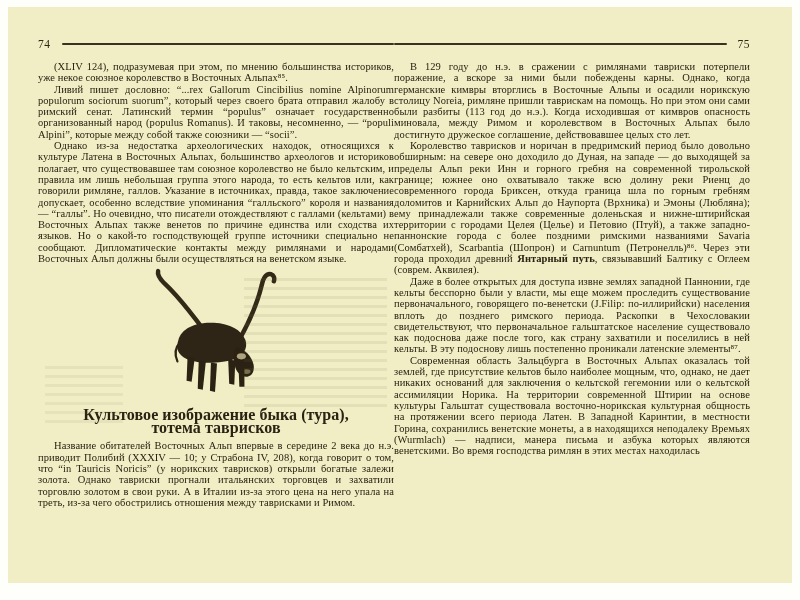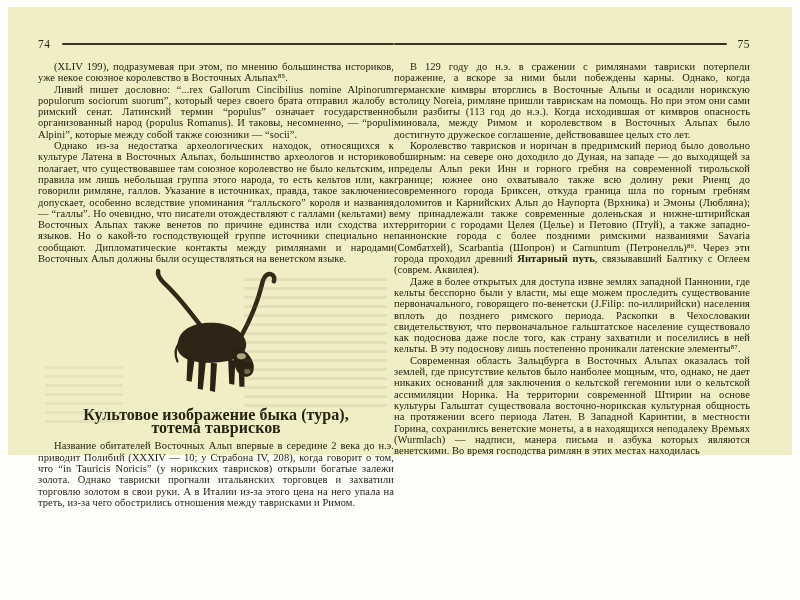--- a/index.html
+++ b/index.html
@@ -7,21 +7,21 @@
     --ink:#2a2212;
     --rule:#3a3220;
   }
   html,body{margin:0;padding:0;}
   body{
     width:800px;height:600px;overflow:hidden;
     background:#fefefa;
     font-family:"Liberation Serif","DejaVu Serif",serif;
   }
   .spread{
-    position:absolute;left:8px;top:7px;width:784px;height:448px;
+    position:absolute;left:8px;top:7px;width:784px;height:576px;
     background:var(--paper);
     display:flex;
   }
   .page{
     width:356px;
     color:var(--ink);
   }
   .page-left{margin-left:30px;}
   .page-right{}
   .pagehead{
@@ -86,21 +86,21 @@
 <body>
 
 <div class="spread">
 
   <div class="page page-left">
     <div class="pagehead">
       <span class="pagenum">74</span>
       <span class="rule"></span>
     </div>
     <div class="pagebody">
-      <p>(XLIV 199), подразумевая при этом, по мнению большинства историков, уже некое союзное королевство в Восточных Альпах⁸⁵.</p>
+      <p>(XLIV 124), подразумевая при этом, по мнению большинства историков, уже некое союзное королевство в Восточных Альпах⁸⁵.</p>
       <p>Ливий пишет дословно: “...rex Gallorum Cincibilius nomine Alpinorum populorum sociorum suorum”, который через своего брата отправил жалобу в римский сенат. Латинский термин “populus” означает государственно организованный народ (populus Romanus). И таковы, несомненно, — “populi Alpini”, которые между собой также союзники — “socii”.</p>
       <p>Однако из-за недостатка археологических находок, относящихся к культуре Латена в Восточных Альпах, большинство археологов и историков полагает, что существовавшее там союзное королевство не было кельтским, и правила им лишь небольшая группа этого народа, то есть кельтов или, как говорили римляне, галлов. Указание в источниках, правда, такое заключение допускает, особенно вследствие упоминания “галльского” короля и названия — “галлы”. Но очевидно, что писатели отождествляют с галлами (кельтами) в Восточных Альпах также венетов по причине единства или сходства их языков. Но о какой-то господствующей группе источники специально не сообщают. Дипломатические контакты между римлянами и народами Восточных Альп должны были осуществляться на венетском языке.</p>
 
       <figure>
         <div class="bleed"></div>
         <div class="bleed2"></div>
         <svg class="bull" width="132" height="132" viewBox="0 0 130 130" aria-hidden="true">
 
           <path d="M70,85 C54,62 30,30 14,15 C10,11 7,7 8,3" fill="none" stroke="#332917" stroke-width="4.4" stroke-linecap="round"></path>
 

